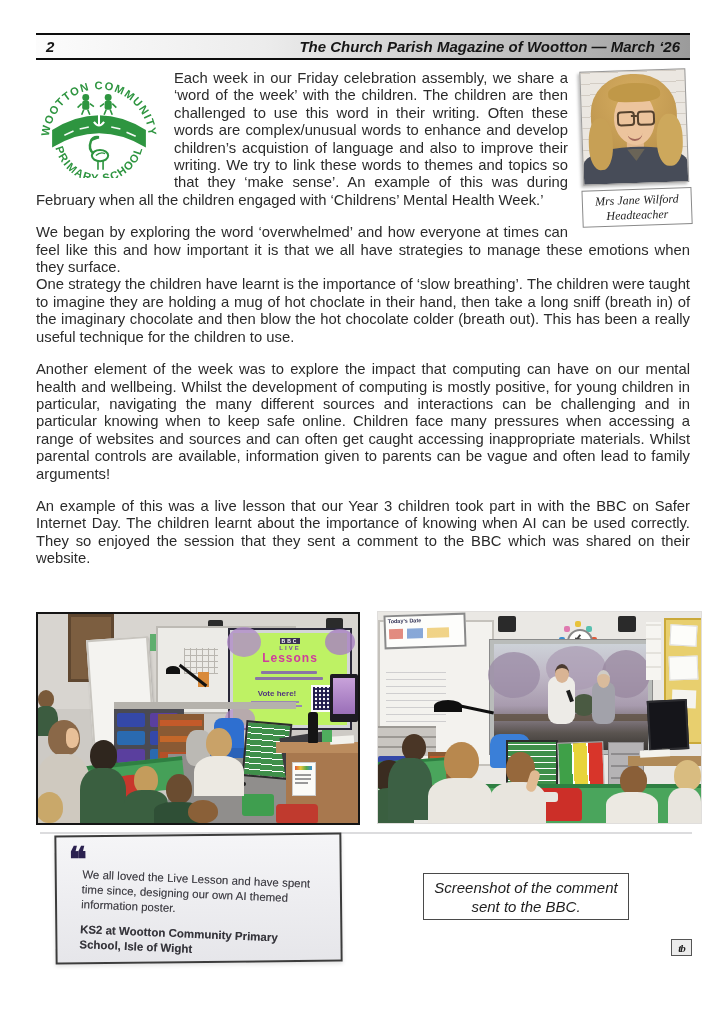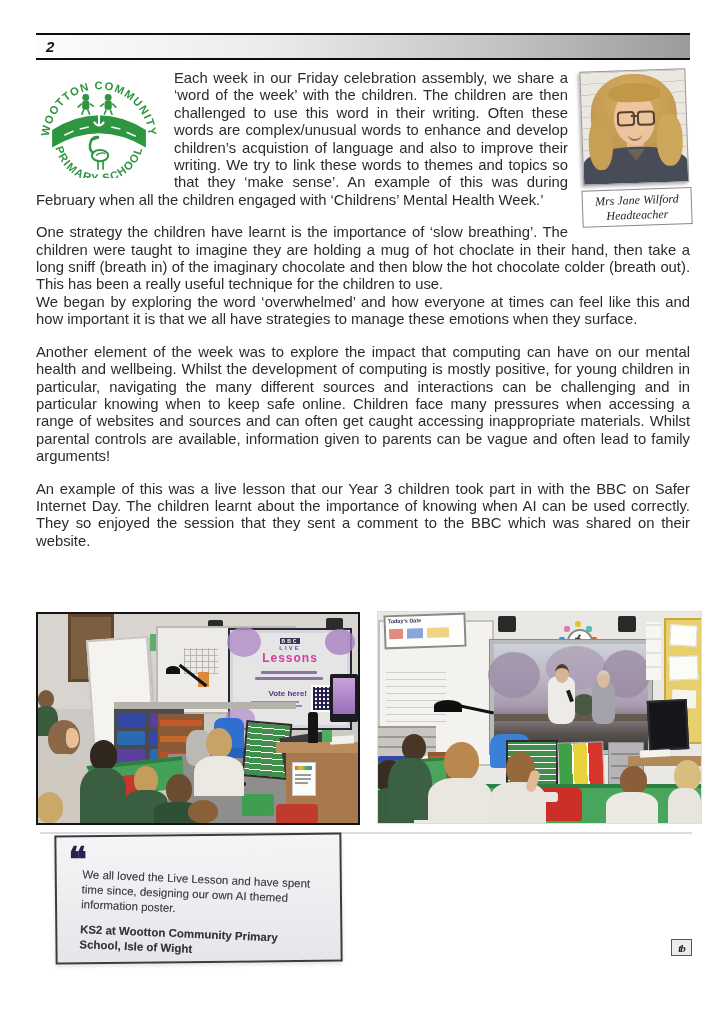--- a/index.html
+++ b/index.html
@@ -54,20 +54,21 @@
   .kidhead{border-radius:50% 50% 46% 46%;}
   .kidbody{border-radius:40% 40% 0 0;}
 </style>
 </head>
 <body>
 
 <div id="page">
 
   <div id="hdr">
     <span>2</span>
+    <span>The Church Parish Magazine of Wootton — March ‘26</span>
   </div>
 
   <div id="article">
     <div id="logo-float">
       <svg width="126" height="106" viewBox="0 0 122 104">
         <defs>
           <path id="lt" d="M 12 66 A 49 49 0 1 1 110 66"></path>
           <path id="lb" d="M 17 64 A 44 44 0 0 0 105 64"></path>
         </defs>
         <text font-size="11" font-weight="bold" fill="#2e9540" letter-spacing="1.2" font-family="Liberation Sans, sans-serif">
@@ -119,51 +120,51 @@
         <div class="pe" style="left:45px;top:60px;width:15px;height:8px;border-bottom:2.5px solid #a2675a;border-radius:0 0 12px 12px;"></div>
       </div>
       <div class="ht-cap">
         <span style="display:block">Mrs Jane Wilford</span>
         <span style="display:block">Headteacher</span>
       </div>
     </div>
 
     <p>Each week in our Friday celebration assembly, we share a ‘word of the week’ with the children. The children are then challenged to use this word in their writing. Often these words are complex/unusual words to enhance and develop children’s acquistion of language and also to improve their writing. We try to link these words to themes and topics so that they ‘make sense’. An example of this was during February when all the children engaged with ‘Childrens’ Mental Health Week.’</p>
     <div class="gap"></div>
+    <p>We began by exploring the word ‘overwhelmed’ and how everyone at times can feel like this and how important it is that we all have strategies to manage these emotions when they surface.</p>
     <p>One strategy the children have learnt is the importance of ‘slow breathing’. The children were taught to imagine they are holding a mug of hot choclate in their hand, then take a long sniff (breath in) of the imaginary chocolate and then blow the hot chocolate colder (breath out). This has been a really useful technique for the children to use.</p>
-    <p>We began by exploring the word ‘overwhelmed’ and how everyone at times can feel like this and how important it is that we all have strategies to manage these emotions when they surface.</p>
     <div class="gap"></div>
     <p>Another element of the week was to explore the impact that computing can have on our mental health and wellbeing. Whilst the development of computing is mostly positive, for young children in particular, navigating the many different sources and interactions can be challenging and in particular knowing when to keep safe online. Children face many pressures when accessing a range of websites and sources and can often get caught accessing inappropriate materials. Whilst parental controls are available, information given to parents can be vague and often lead to family arguments!</p>
     <div class="gap"></div>
     <p>An example of this was a live lesson that our Year 3 children took part in with the BBC on Safer Internet Day. The children learnt about the importance of knowing when AI can be used correctly. They so enjoyed the session that they sent a comment to the BBC which was shared on their website.</p>
   </div>
 
   <div class="photo" style="left:36px;top:612px;width:320px;height:209px;border:2px solid #151515;background:#cdcac5;">
     <div class="pe" style="left:0;top:0;width:100%;height:95px;background:#d8d5d0;"></div>
     <div class="pe" style="left:30px;top:0;width:40px;height:62px;background:#7c5e40;border:3px solid #5f4730;"></div>
     <div class="pe" style="left:170px;top:6px;width:15px;height:13px;background:#2b2b2b;border-radius:2px;"></div>
     <div class="pe" style="left:288px;top:4px;width:17px;height:14px;background:#2b2b2b;border-radius:2px;"></div>
     <div class="pe" style="left:52px;top:24px;width:58px;height:112px;background:#f4f3f0;border:2px solid #c8c5bf;transform:rotate(-4deg);box-shadow:1px 2px 3px rgba(0,0,0,.2);"></div>
     <div class="pe" style="left:60px;top:136px;width:3px;height:34px;background:#8a8a86;transform:rotate(8deg);"></div>
     <div class="pe" style="left:100px;top:134px;width:3px;height:34px;background:#8a8a86;transform:rotate(-8deg);"></div>
     <div class="pe" style="left:112px;top:20px;width:13px;height:17px;background:#5fae6e;"></div>
     <div class="pe" style="left:118px;top:12px;width:136px;height:84px;background:#ecebe7;border:2px solid #bdbab4;"></div>
     <div class="pe" style="left:146px;top:34px;width:34px;height:26px;background:repeating-linear-gradient(0deg,#b9b6b0 0 1px,transparent 1px 6px),repeating-linear-gradient(90deg,#b9b6b0 0 1px,transparent 1px 6px);"></div>
     <div class="pe" style="left:160px;top:58px;width:11px;height:15px;background:#d98a3a;"></div>
 
-    <div class="pe" style="left:192px;top:16px;width:114px;height:92px;background:#e5e5e5;border:3px solid #d4d6d8;outline:2px solid #2a2838;">
+    <div class="pe" style="left:192px;top:16px;width:114px;height:92px;background:#bef264;border:3px solid #d4d6d8;outline:2px solid #2a2838;">
       <div class="pe" style="left:-6px;top:-6px;width:34px;height:30px;border-radius:50%;background:#b08cc8;opacity:.8;"></div>
       <div class="pe" style="right:-8px;top:-4px;width:30px;height:26px;border-radius:50%;background:#a87fc2;opacity:.8;"></div>
       <div class="pe" style="left:-8px;bottom:-6px;width:30px;height:24px;border-radius:50%;background:#b48ccb;opacity:.7;"></div>
       <div class="pe" style="left:0;top:5px;width:100%;text-align:center;font-size:5px;font-weight:bold;color:#fff;"><span style="background:#3a3352;padding:0 2px;letter-spacing:2px;">BBC</span></div>
       <div class="pe" style="left:0;top:12px;width:100%;text-align:center;font-size:6px;font-weight:bold;color:#7a4fa0;letter-spacing:2px;">LIVE</div>
       <div class="pe" style="left:0;top:18px;width:100%;text-align:center;font-size:12px;font-weight:bold;color:#cf3d9c;letter-spacing:1px;">Lessons</div>
       <div class="pe" style="left:28px;top:38px;width:56px;height:3px;background:#8a76a5;border-radius:1px;"></div>
       <div class="pe" style="left:22px;top:44px;width:68px;height:3px;background:#8a76a5;border-radius:1px;"></div>
-      <div class="pe" style="left:14px;top:56px;width:60px;font-size:8px;font-weight:bold;color:#52357e;text-align:right;">Vote here!</div>
+      <div class="pe" style="left:14px;top:56px;width:60px;font-size:8px;font-weight:bold;color:#52357e;text-align:center;">Vote here!</div>
       <div class="pe" style="left:18px;top:68px;width:48px;height:2px;background:#9a88b5;"></div>
       <div class="pe" style="left:15px;top:72px;width:54px;height:2px;background:#9a88b5;"></div>
       <div class="pe" style="left:78px;top:52px;width:27px;height:27px;background:#fbfbfb;">
         <div class="pe" style="left:2px;top:2px;width:23px;height:23px;background:repeating-linear-gradient(0deg,rgba(30,26,74,.9) 0 2px,transparent 2px 4px),repeating-linear-gradient(90deg,#241f4e 0 2px,#f5f5f8 2px 4px);"></div>
       </div>
     </div>
     <div class="pe" style="left:292px;top:60px;width:28px;height:48px;background:#1d1b22;border-radius:2px;"></div>
     <div class="pe" style="left:295px;top:64px;width:22px;height:36px;background:linear-gradient(180deg,#c8a2da,#9a6fb8);"></div>
     <div class="pe" style="left:76px;top:88px;width:182px;height:7px;background:#b5b2ac;"></div>
     <div class="pe" style="left:138px;top:60px;width:34px;height:3px;background:#111;transform:rotate(38deg);"></div>
@@ -305,18 +306,21 @@
 
   <div id="qline"></div>
   <div id="qcard">
     <div id="qmark">❝</div>
     <div id="qtext">
       <div>We all loved the Live Lesson and have spent time since, designing our own AI themed information poster.</div>
       <div id="qattr">KS2 at Wootton Community Primary School, Isle of Wight</div>
     </div>
   </div>
 
+  <div id="bbcbox">
+    <span>Screenshot of the comment sent to the BBC.</span>
+  </div>
 
   <div id="tb">
     <span>tb</span>
   </div>
 
 </div>
 
 </body></html>

